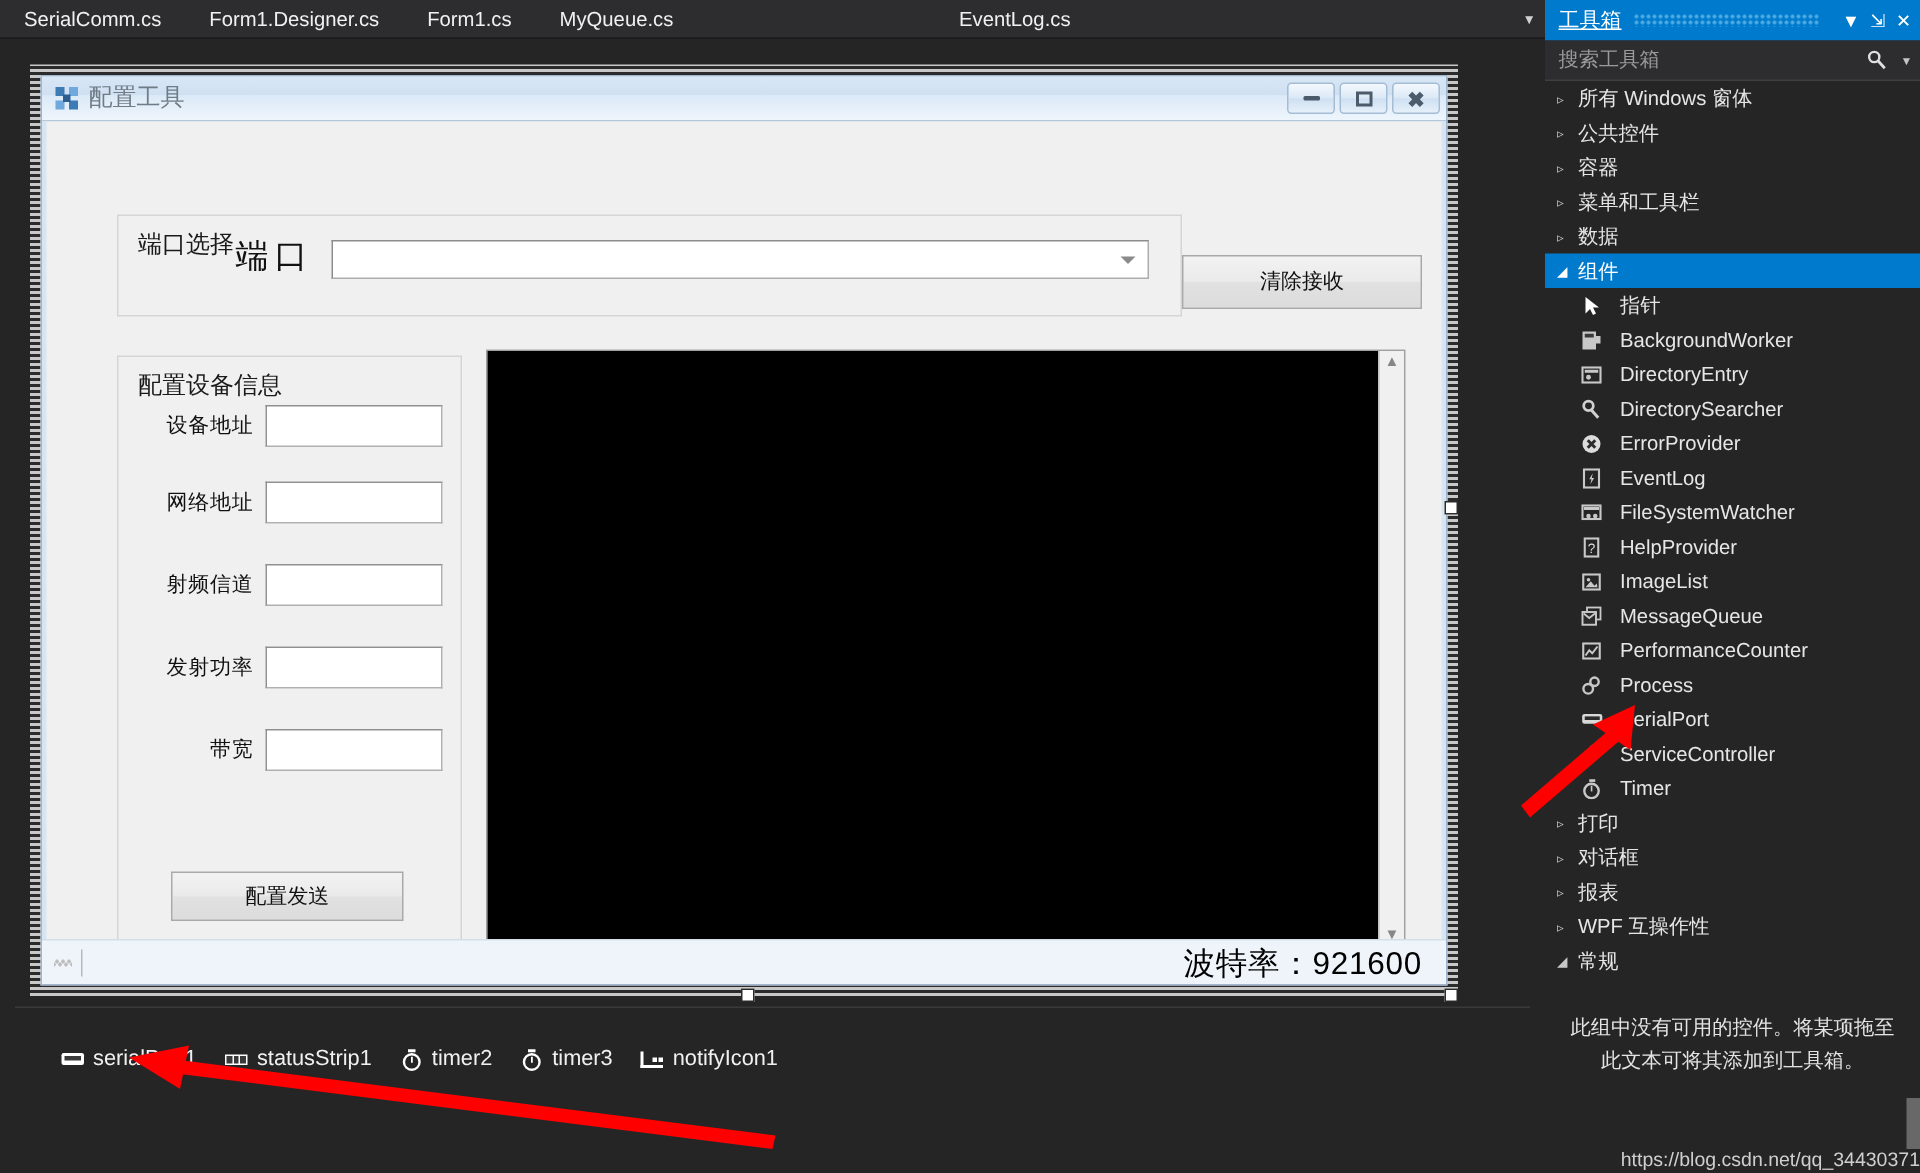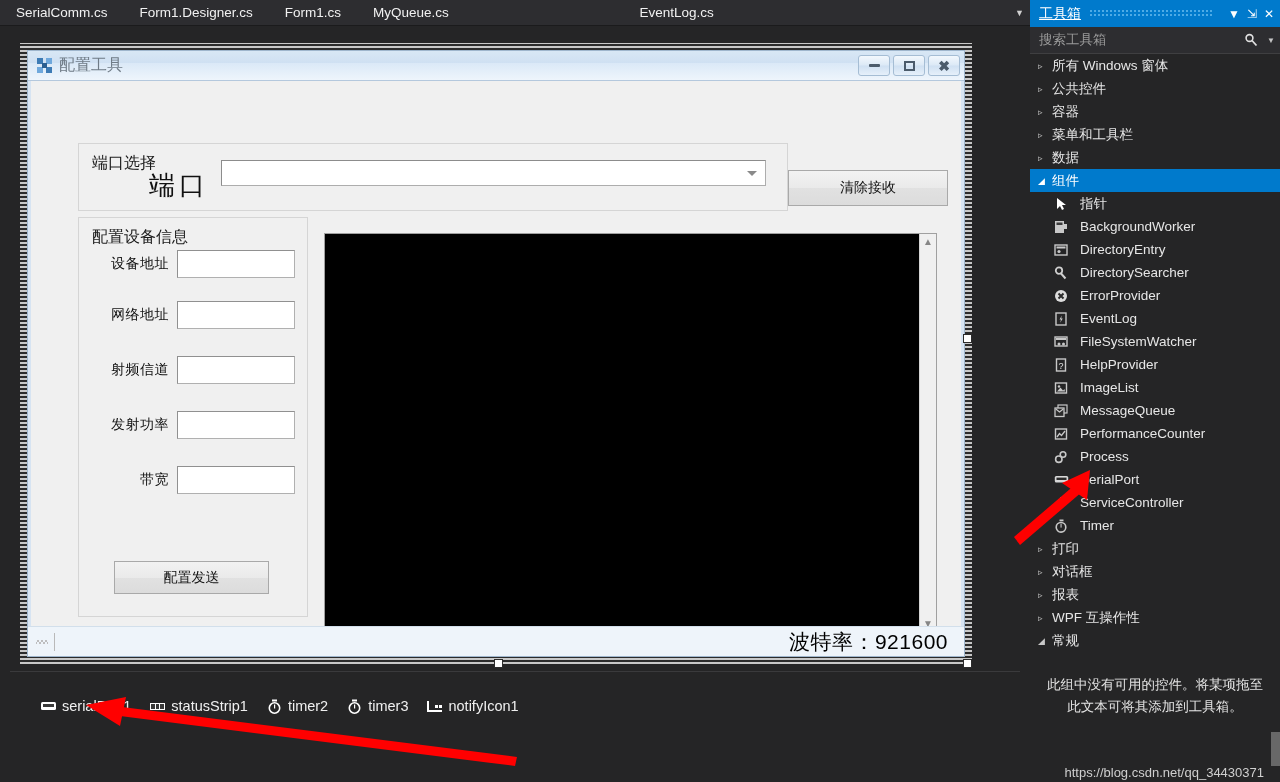--- a/index.html
+++ b/index.html
@@ -109,29 +109,29 @@
     border: 1px solid #d5d5d5;
   }
   .gb-label {
     position: absolute; top: -10px; left: 9px;
     background: #f0f0f0; padding: 0 4px;
     font-size: 16px; color: #1a1a1a;
     white-space: nowrap;
     margin-top: 19px;
   }
   #gb-port { left: 47px; top: 62px; width: 710px; height: 68px; }
-  #gb-dev  { left: 47px; top: 136px; width: 230px; height: 400px; }
+  #gb-dev  { left: 47px; top: 156px; width: 230px; height: 400px; }
 
   .lbl {
     position: absolute;
     font-size: 14px; color: #111;
     white-space: nowrap;
     text-align: right;
   }
-  .port-lbl { left: 60px; top: 24px; width: 70px; font-size: 26px; letter-spacing: 4px; }
+  .port-lbl { left: 60px; top: 12px; width: 70px; font-size: 22px; letter-spacing: 4px; }
   .combo {
     position: absolute; left: 142px; top: 16px; width: 545px; height: 26px;
     background: #ffffff;
     border: 1px solid #adadad;
     border-top-color: #8c8c8c; border-left-color: #8c8c8c;
     display: flex; align-items: center; justify-content: flex-end;
     padding-right: 8px;
   }
   .combo-arrow {
     width: 0; height: 0;
@@ -289,21 +289,21 @@
     padding-left: 22px; font-size: 13.5px; color: #e6e6e6;
     gap: 10px;
   }
   .tb-ico { width: 18px; height: 16px; flex: none; display: flex; align-items: center; justify-content: center; }
   .tb-empty {
     padding: 22px 14px 0 14px;
     font-size: 13.5px; color: #e3e3e3; line-height: 1.6;
     text-align: center;
   }
   .tb-watermark {
-    position: absolute; right: 16px; bottom: 2px;
+    position: absolute; right: 0; bottom: 2px;
     font-size: 13px; color: #cfcfcf;
     white-space: nowrap;
   }
   .tb-vscroll {
     position: absolute; right: 0; bottom: 16px;
     width: 9px; height: 34px; background: #686868;
   }
 </style>
 </head>
 <body>

